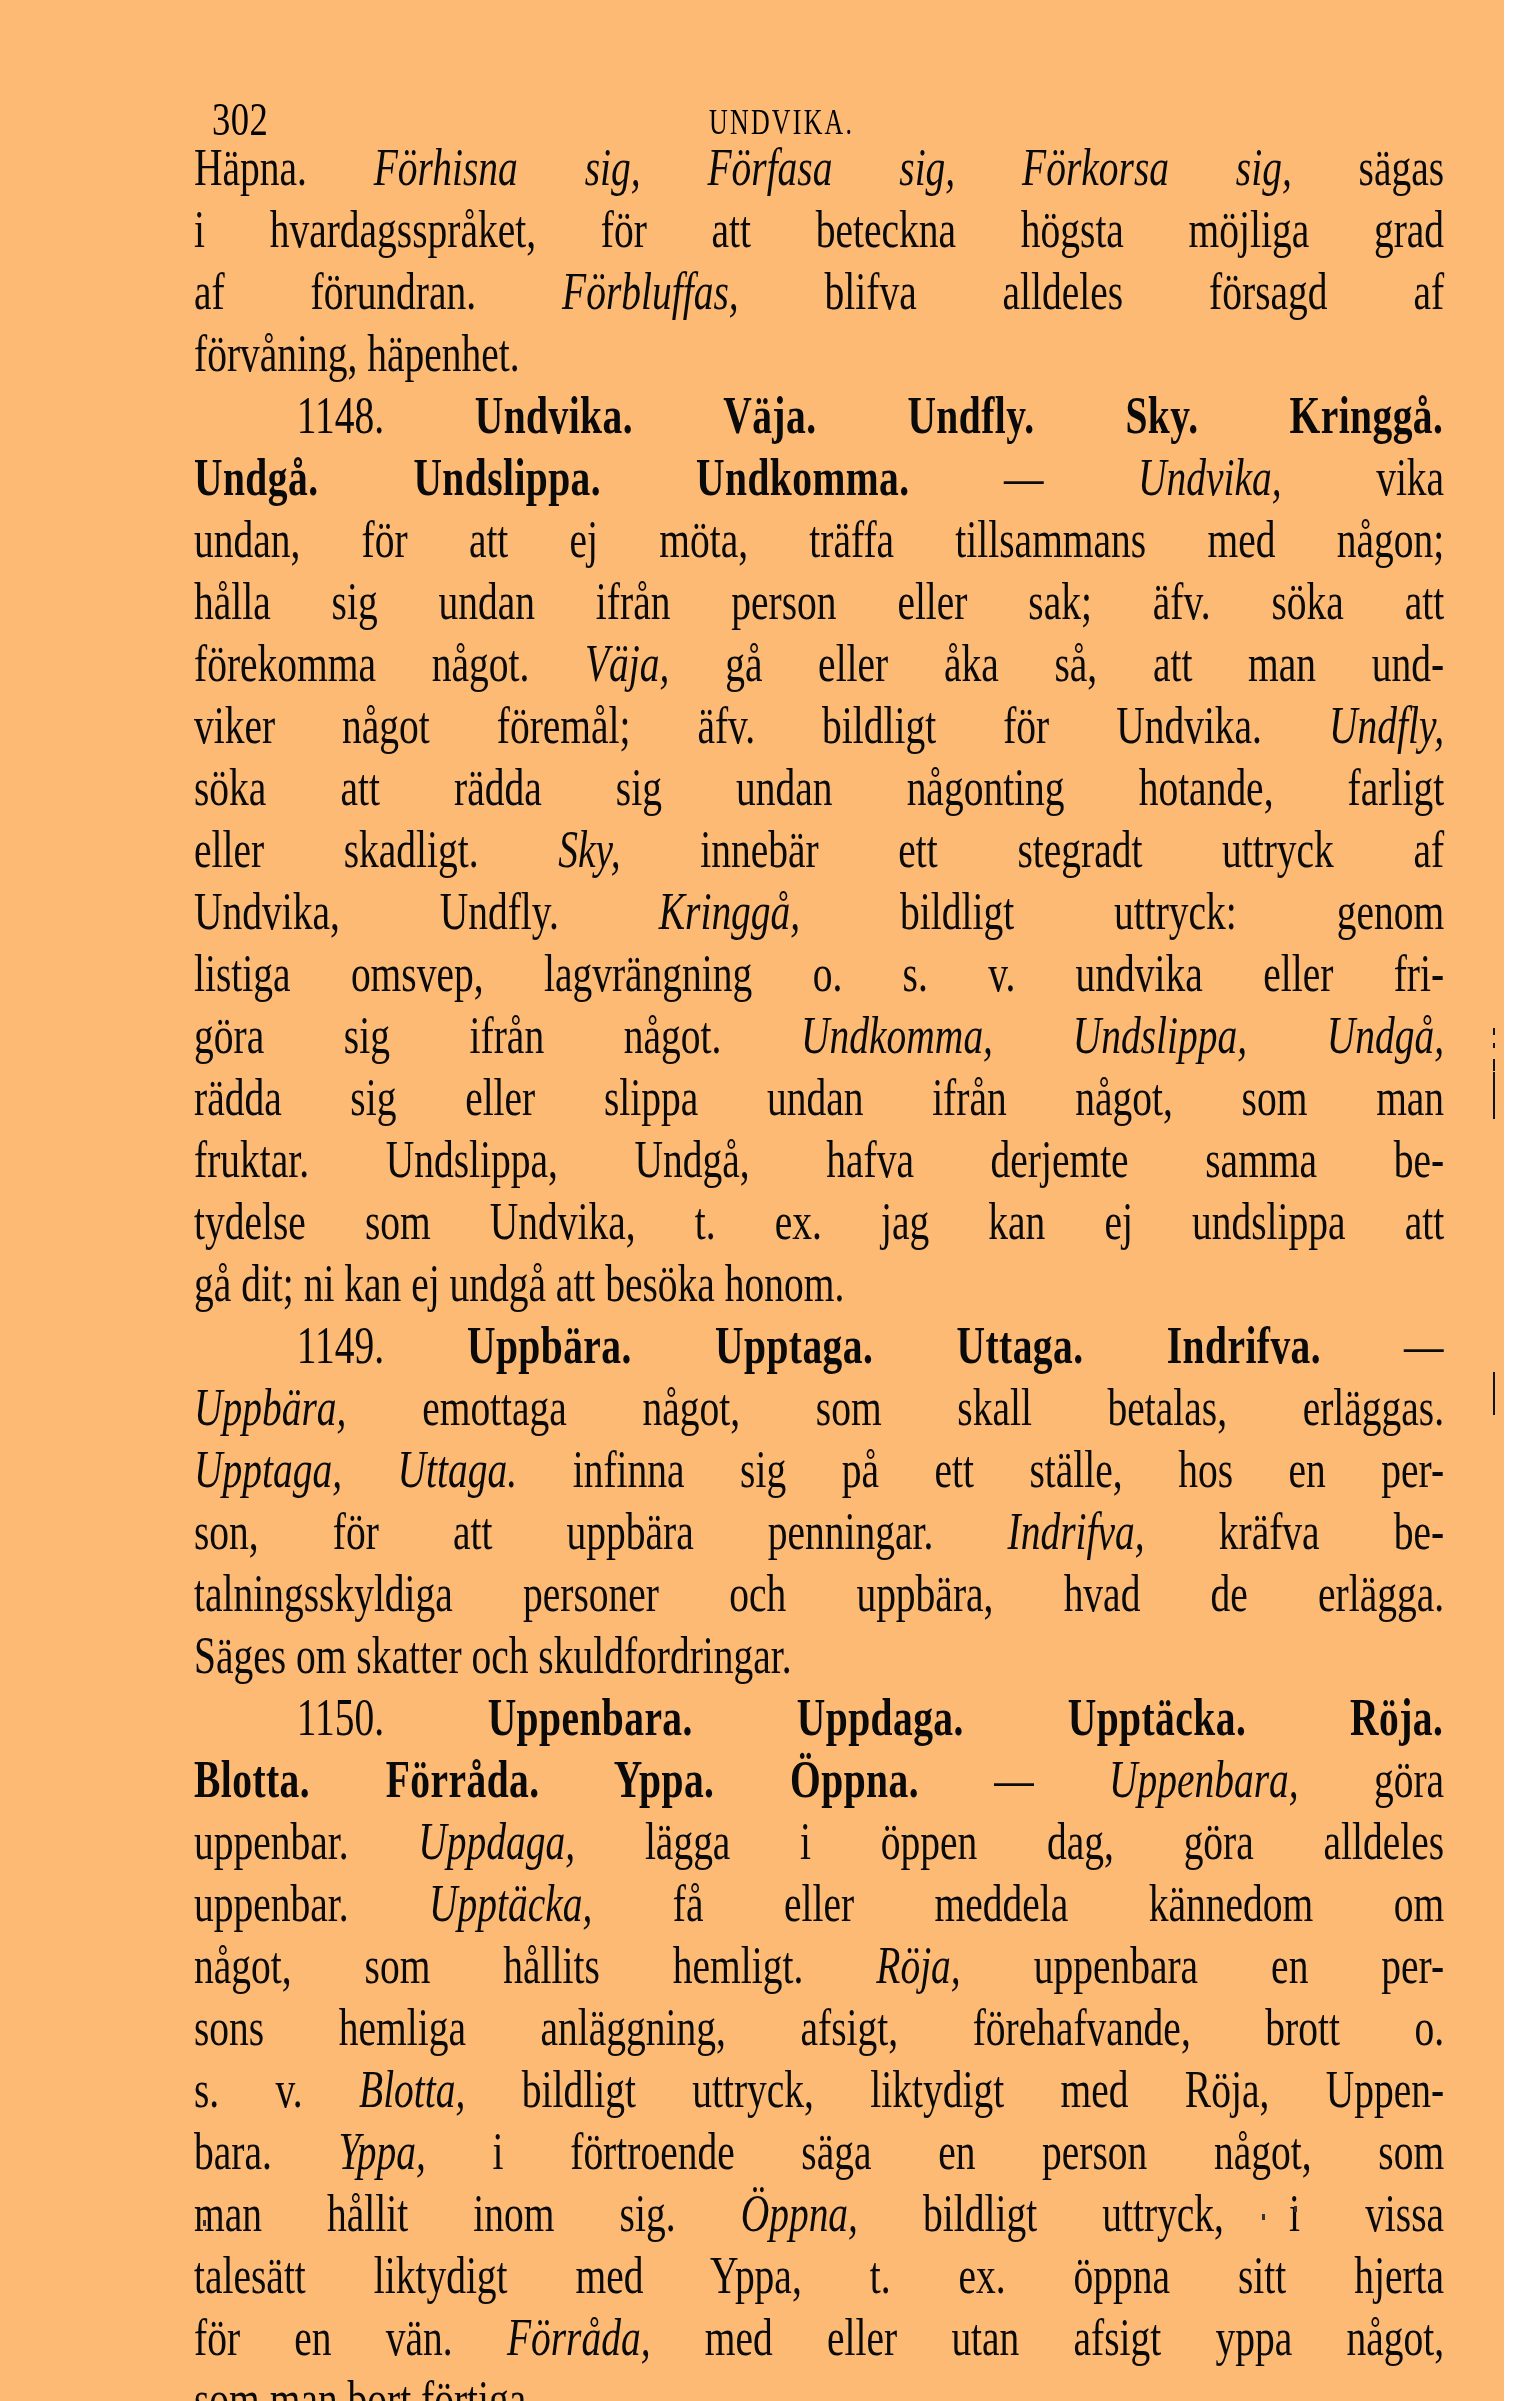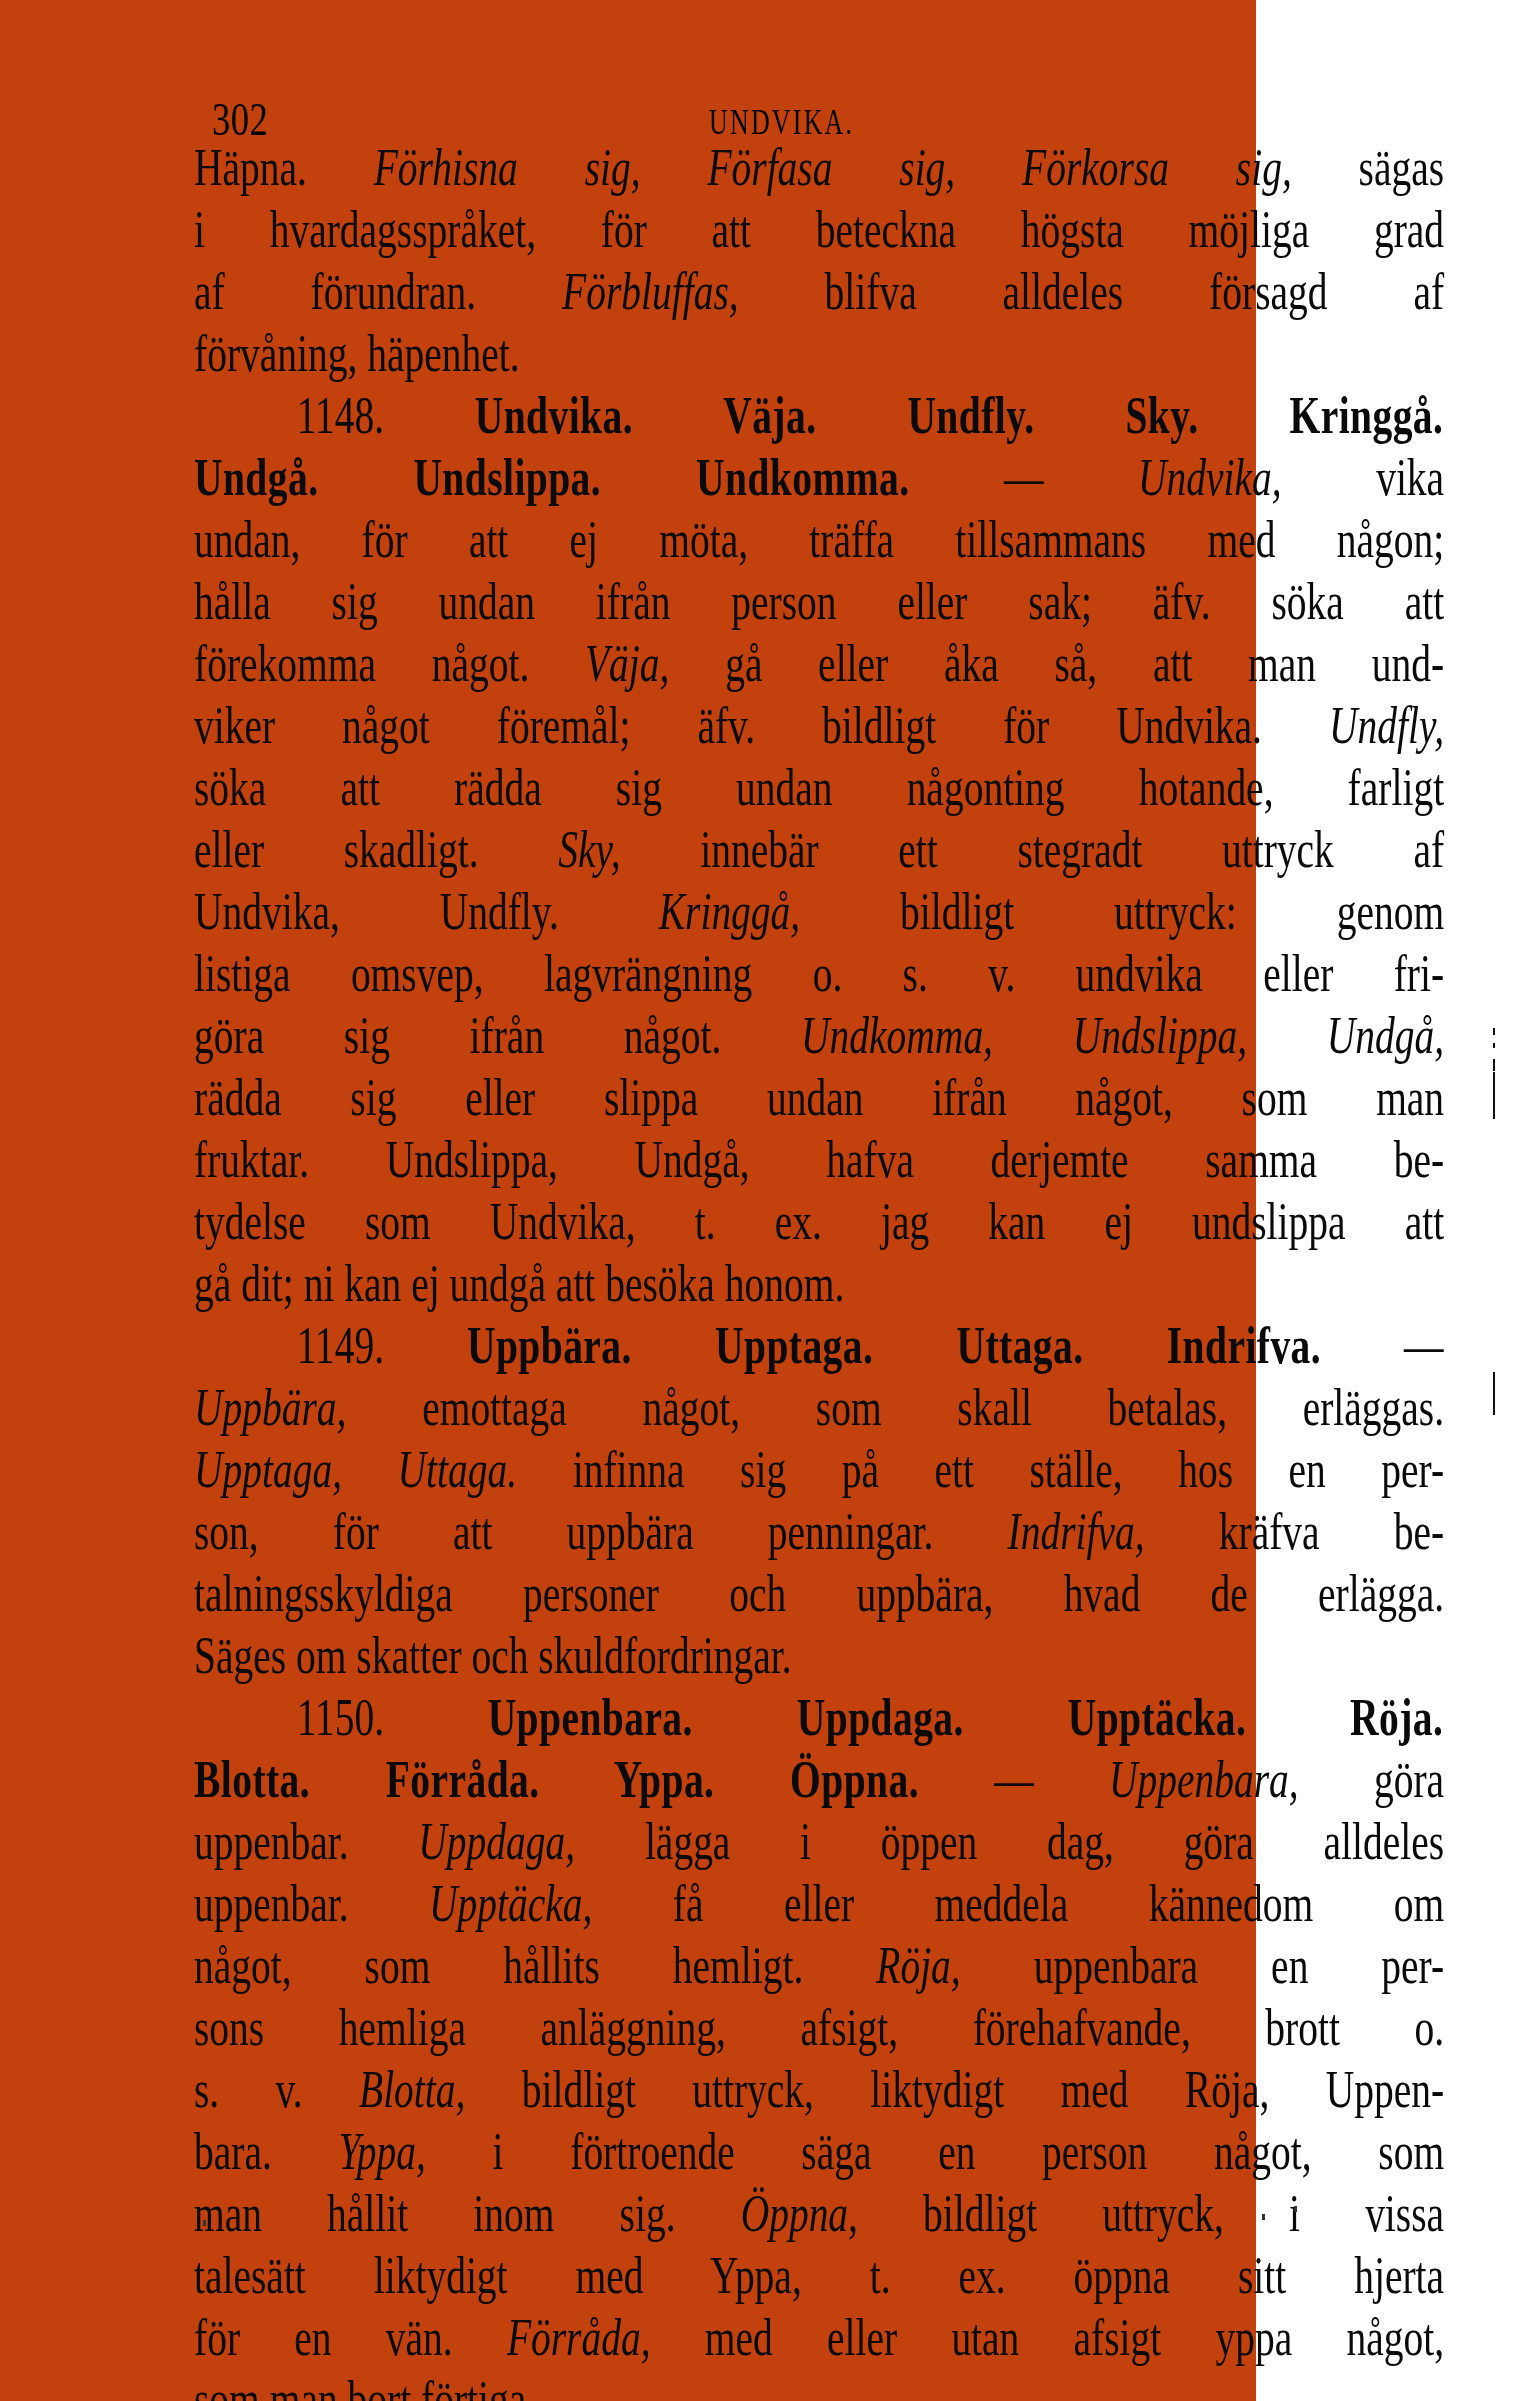--- a/index.html
+++ b/index.html
@@ -1,17 +1,17 @@
 <!DOCTYPE html>
 <html style="font-size:9.8px"><head>
 <meta charset="utf-8">
 <style>
   html, body { margin: 0; padding: 0; background: #ffffff; }
   body { width: 1524px; height: 2401px; position: relative; overflow: hidden; }
-  .page { position: absolute; left: 0; top: 0; width: 1256px; height: 2401px; background: #c2410c; }
+  .page { position: absolute; left: 0; top: 0; width: 1504px; height: 2401px; background: #fdba74; }
   .running-head { position: absolute; top: 92px; left: 212px; width: 1254px; height: 55px; }
   .page-number { position: absolute; left: 0; top: 0; font-family: "Liberation Serif", "DejaVu Serif", serif; font-size: 47px; color: #000; transform: scaleX(0.78); transform-origin: left top; letter-spacing: 0.6px; }
   .running-title { position: absolute; left: 497px; top: 8.6px; font-family: "Liberation Serif", "DejaVu Serif", serif; font-size: 36px; color: #000; letter-spacing: 3.1px; transform: scaleX(0.72); transform-origin: left top; }
   .body-text { position: absolute; left: 194px; top: 136px; width: 1254px; }
   .line { display: block; height: 62px; line-height: 62px; white-space: nowrap; text-align: justify; text-align-last: justify; font-family: "Liberation Serif", "DejaVu Serif", serif; font-size: 53px; color: #0a0a0a; width: 1678px; transform: scaleX(0.745); transform-origin: left center; }
   .line.last { text-align-last: left; }
   .line.indent { padding-left: 138px; width: 1539px; }
   .line .it { font-style: italic; }
   .line .hw { font-weight: bold; letter-spacing: 0.6px; }
   .margin-marks { position: absolute; left: 1493px; top: 983px; width: 3.7px; height: 492px; }

